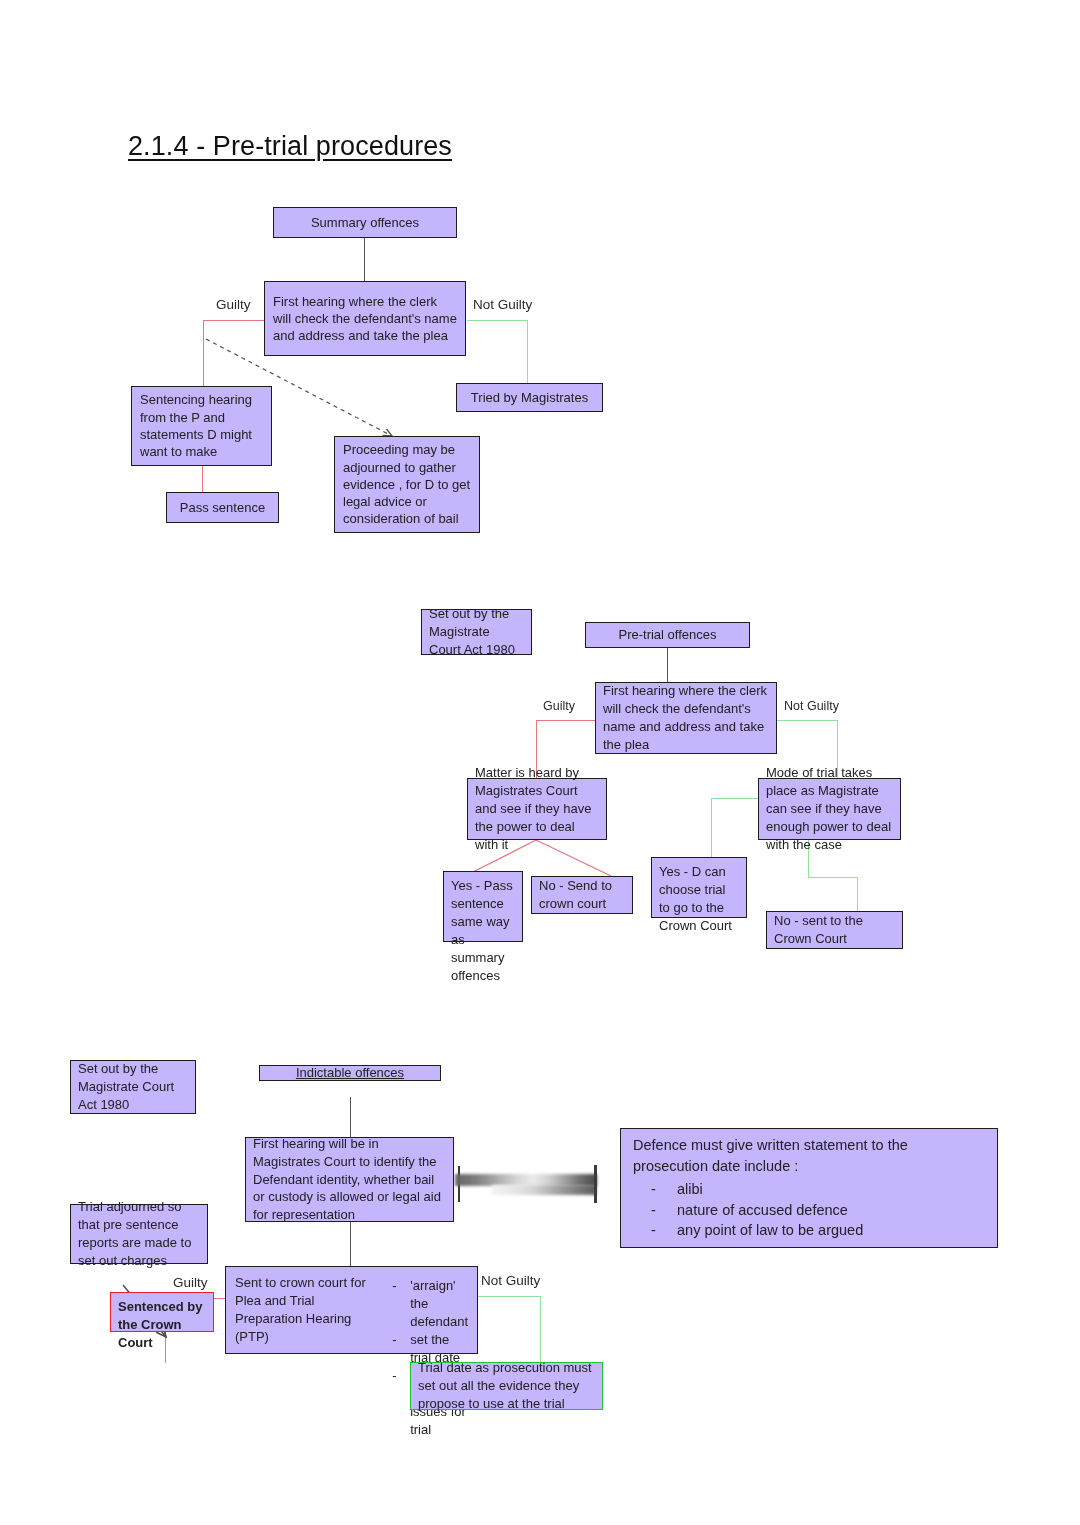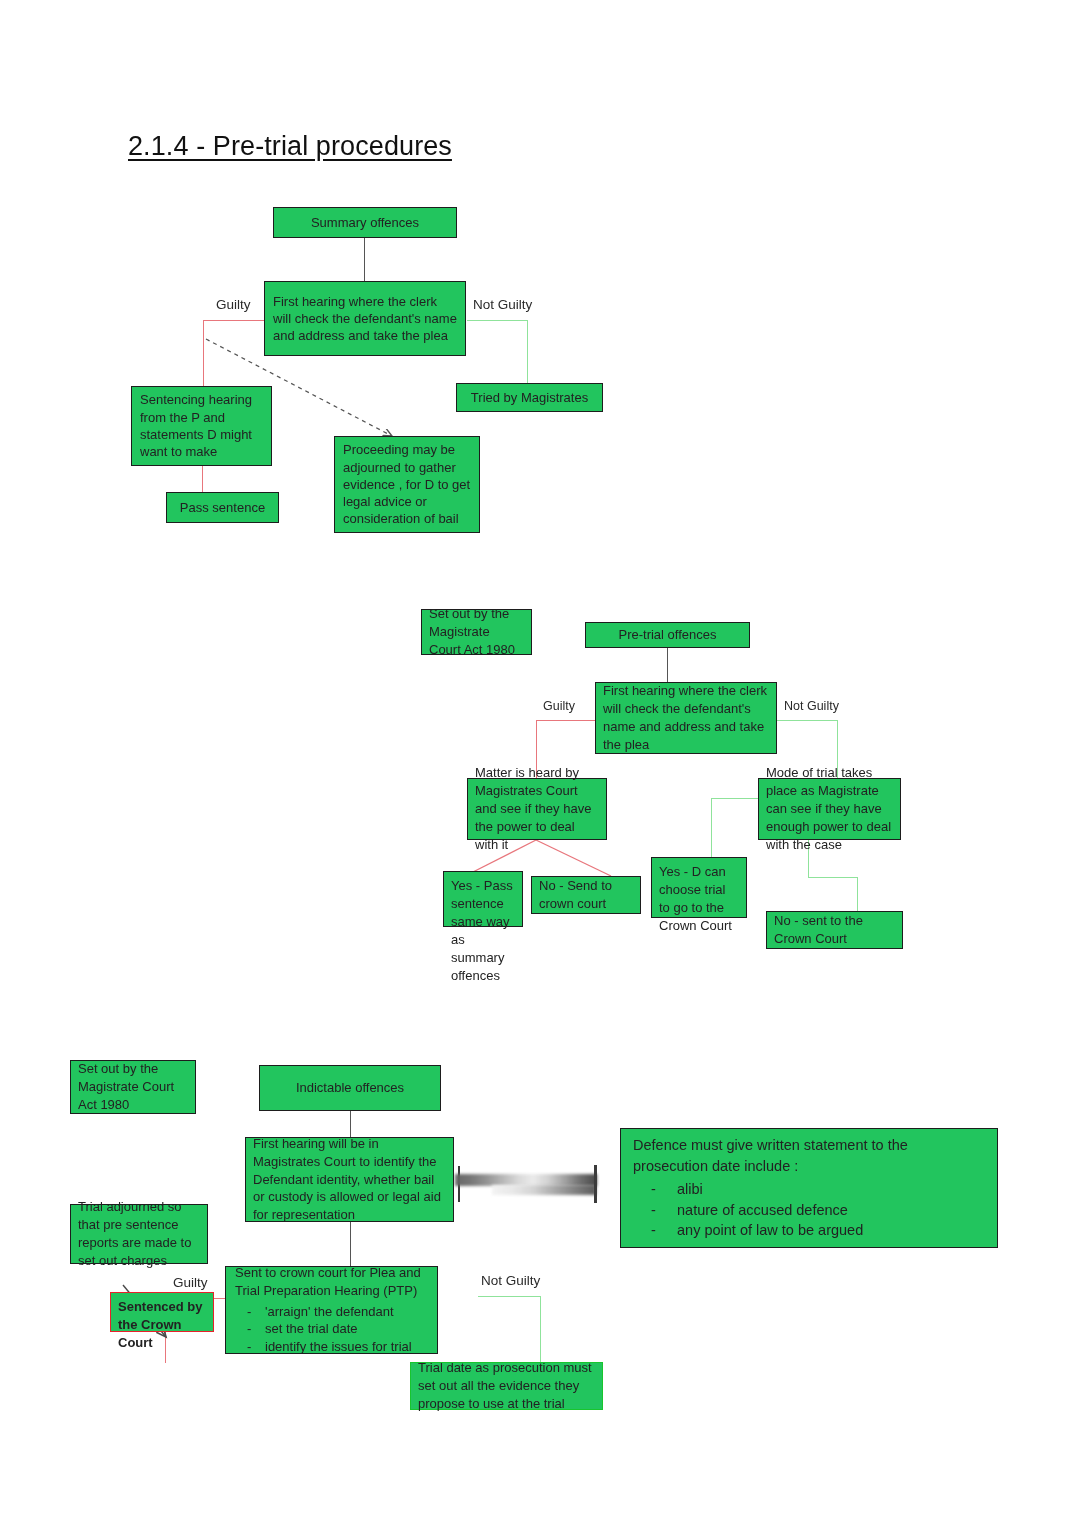--- a/index.html
+++ b/index.html
@@ -13,21 +13,21 @@
   .title{
     position:absolute;left:128px;top:131px;
     font-size:27px;font-weight:400;color:#111;
     text-decoration:underline;text-underline-offset:4px;
     letter-spacing:.1px;white-space:nowrap;
   }
 
   
   .box{
     position:absolute;box-sizing:border-box;
-    background:#22c55e;border:1.6px solid #1d1d1d;
+    background:#c4b5fd;border:1.6px solid #1d1d1d;
     display:flex;align-items:center;
     padding:5px 8px;line-height:1.33;
     font-size:13px;color:#222;
     z-index:5;
   }
   .box.c{justify-content:center;text-align:center;}
   .box.sm{font-size:13px;line-height:1.38;padding:5px 7px;}
   .box.lg{font-size:14.5px;line-height:1.42;}
   .box.red{border-color:#e8212b;}
   .box.green{border-color:#18c52e;}
@@ -124,41 +124,41 @@
     <div class="ln h r" style="left:536px;top:720px;width:59px;"></div>
     <div class="ln v r" style="left:536px;top:720px;height:58px;"></div>
 
     <div class="ln h g" style="left:777px;top:720px;width:60px;"></div>
     <div class="ln v g" style="left:837px;top:720px;height:58px;"></div>
 
     <div class="box sm" style="left:467px;top:778px;width:140px;height:62px;">Matter is heard by Magistrates Court and see if they have the power to deal with it</div>
 
     <div class="box sm" style="left:758px;top:778px;width:143px;height:62px;">Mode of trial takes place as Magistrate can see if they have enough power to deal with the case</div>
 
-    <div class="box sm" style="left:443px;top:871px;width:80px;height:56px;align-items:flex-start;">Yes - Pass sentence same way as summary offences</div>
-
-    <div class="box sm" style="left:531px;top:876px;width:110px;height:38px;">No - Send to crown court</div>
+    <div class="box sm" style="left:443px;top:871px;width:80px;height:71px;align-items:flex-start;">Yes - Pass sentence same way as summary offences</div>
+
+    <div class="box sm" style="left:531px;top:876px;width:102px;height:38px;">No - Send to crown court</div>
 
     <div class="box sm" style="left:651px;top:857px;width:96px;height:61px;align-items:flex-start;">Yes - D can choose trial to go to the Crown Court</div>
 
     <div class="box sm" style="left:766px;top:911px;width:137px;height:38px;">No - sent to the Crown Court</div>
 
     <div class="ln h g" style="left:711px;top:798px;width:47px;"></div>
     <div class="ln v g" style="left:711px;top:798px;height:59px;"></div>
 
     <div class="ln v g" style="left:808px;top:840px;height:37px;"></div>
     <div class="ln h g" style="left:808px;top:877px;width:49px;"></div>
     <div class="ln v g" style="left:857px;top:877px;height:34px;"></div>
   </div>
 
   <div>
 
     <div class="box sm" style="left:70px;top:1060px;width:126px;height:54px;">Set out by the Magistrate Court Act 1980</div>
 
-    <div class="box c" style="left:259px;top:1065px;width:182px;height:46px;">Indictable offences</div>
+    <div class="box c" style="left:259px;top:1065px;width:182px;height:16px;text-decoration:underline;">Indictable offences</div>
 
     <div class="ln v k" style="left:350px;top:1097px;height:40px;"></div>
 
     <div class="box sm" style="left:245px;top:1137px;width:209px;height:85px;">First hearing will be in Magistrates Court to identify the Defendant identity, whether bail or custody is allowed or legal aid for representation</div>
 
     <div class="redtick" style="left:458px;top:1166px;width:2px;height:36px;"></div>
     <div class="redact" style="left:455px;top:1174px;width:142px;height:12px;"></div>
     <div class="redact2" style="left:492px;top:1185px;width:104px;height:10px;"></div>
     <div class="redtick" style="left:594px;top:1165px;width:3px;height:38px;"></div>
 
@@ -169,21 +169,21 @@
         <li>alibi</li>
         <li>nature of accused defence</li>
         <li>any point of law to be argued</li>
       </ul>
     </div>
 
     <div class="box sm" style="left:70px;top:1204px;width:138px;height:60px;">Trial adjourned so that pre sentence reports are made to set out charges</div>
 
     <div class="ln v k" style="left:350px;top:1222px;height:44px;"></div>
 
-    <div class="box sm" style="left:225px;top:1266px;width:213px;height:88px;align-items:flex-start;flex-direction:column;justify-content:center;padding:7px 9px;">
+    <div class="box sm" style="left:225px;top:1266px;width:253px;height:88px;align-items:flex-start;flex-direction:row;justify-content:center;padding:7px 9px;">
       <div>Sent to crown court for Plea and Trial Preparation Hearing (PTP)</div>
       <ul>
         <li>'arraign' the defendant</li>
         <li>set the trial date</li>
         <li>identify the issues for trial</li>
       </ul>
     </div>
 
     <div class="elabel" style="left:173px;top:1275px;">Guilty</div>
     <div class="elabel" style="left:481px;top:1273px;">Not Guilty</div>

